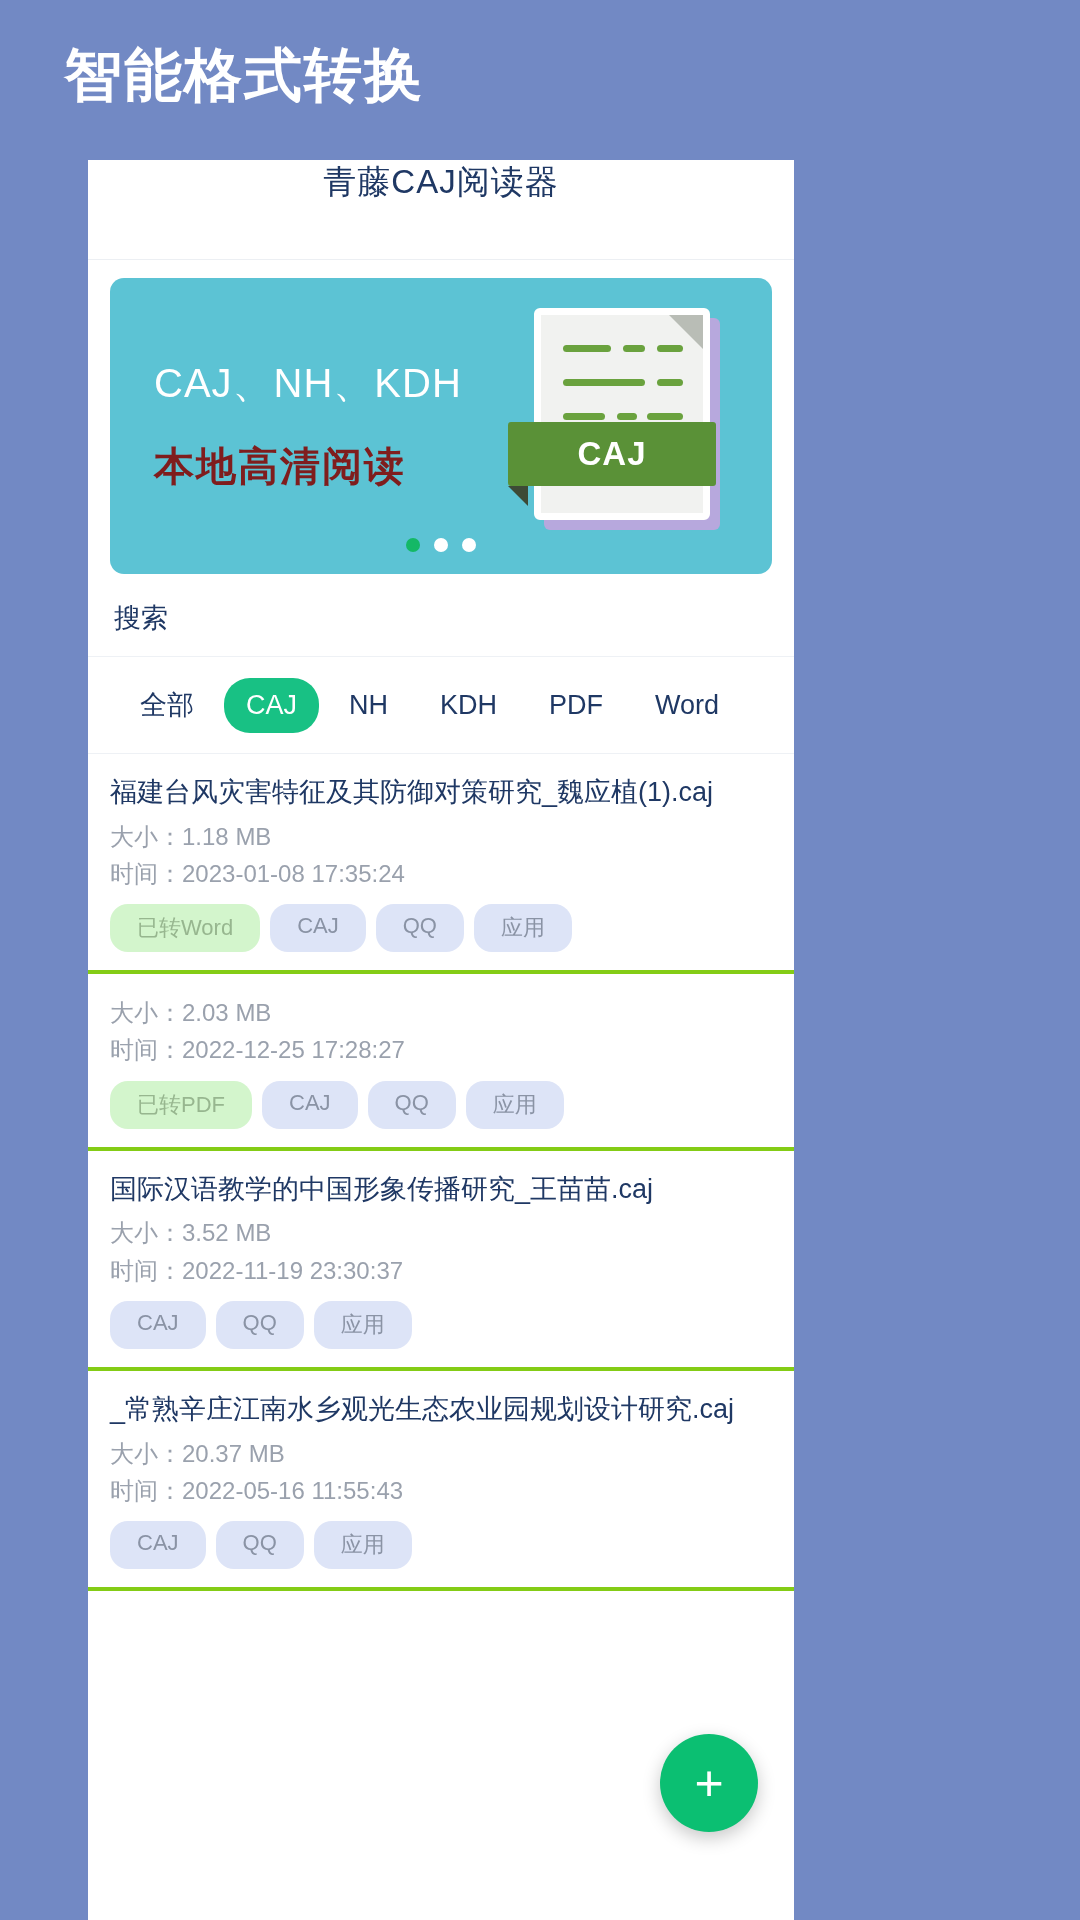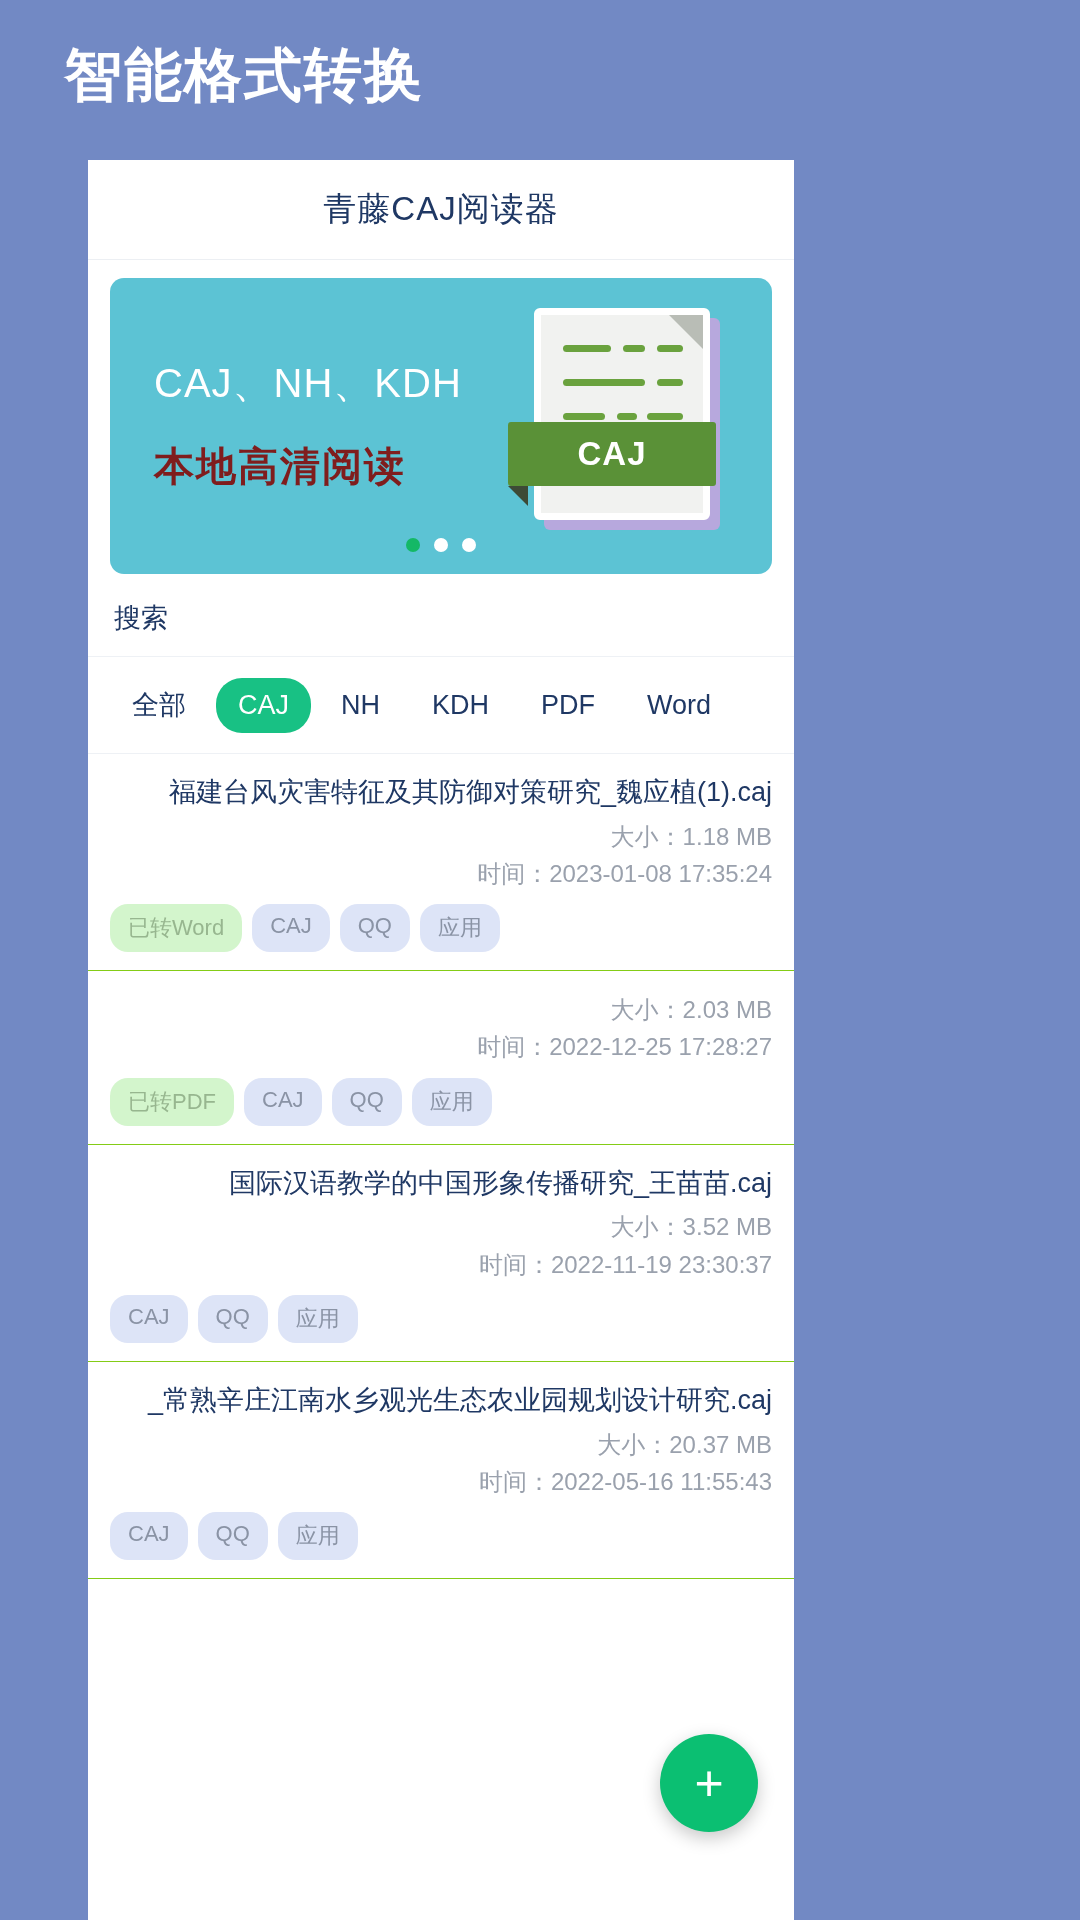--- a/index.html
+++ b/index.html
@@ -17,21 +17,21 @@
     letter-spacing: 2px; line-height: 1.2;
   }
 
   .phone {
     position: absolute; left: 88px; top: 160px;
     width: 706px; height: 1760px;
     background: #ffffff; overflow: hidden;
   }
 
   .app-header {
-    height: 100px; display: flex; align-items: center; justify-content: center;
+    height: 100px; display: flex; justify-content: center;
     border-bottom: 1px solid #eceff3; background: #fff;
   }
   .app-title { font-size: 33px; color: #1f3864; font-weight: 500; letter-spacing: 1px; }
 
   .banner-wrap { padding: 18px 22px 10px 22px; }
   .banner {
     position: relative; width: 100%; height: 296px;
     background: #5cc3d4; border-radius: 14px; overflow: hidden;
   }
   .banner-text { position: absolute; left: 44px; top: 78px; }
@@ -87,38 +87,38 @@
   }
   .search-input::placeholder { color: #b3b9c4; }
   .search-btn {
     font-size: 27px; color: #1f3864; background: none; border: none;
     cursor: pointer; white-space: nowrap; padding: 0 4px;
     font-family: Liberation Sans, sans-serif;
   }
 
   .filters {
     display: flex; align-items: center; gap: 8px;
-    padding: 18px 22px; border-bottom: 1px solid #eef1f5;
+    padding: 18px 30px; border-bottom: 1px solid #eef1f5;
   }
   .chip {
     font-size: 27px; color: #1f3864; padding: 12px 22px;
     border-radius: 26px; white-space: nowrap; cursor: pointer;
   }
   .chip.active { background: #18c184; color: #ffffff; }
 
   .file-list { }
-  .file-item { padding: 20px 22px 18px 22px; border-bottom: 1px solid #84cc16; text-align: right; }
+  .file-item { padding: 20px 22px 18px 22px; border-bottom: 4px solid #84cc16; }
   .file-name {
     font-size: 27px; color: #1f3864; line-height: 1.4; margin-bottom: 6px;
     word-break: break-all;
   }
   .file-meta { font-size: 24px; color: #9aa1ad; line-height: 1.55; }
   .file-tags { display: flex; gap: 10px; margin-top: 12px; flex-wrap: wrap; }
   .tag {
-    font-size: 22px; padding: 9px 18px; border-radius: 18px;
+    font-size: 22px; padding: 9px 27px; border-radius: 18px;
     background: #dde4f7; color: #8a93a5;
   }
   .tag.converted { background: #d3f5cc; color: #97b68f; }
 
   .fab {
     position: absolute; right: 36px; bottom: 88px;
     width: 98px; height: 98px; border-radius: 50%;
     background: #0bbf72; box-shadow: 0 6px 18px rgba(0,0,0,0.22);
     display: flex; align-items: center; justify-content: center;
     color: #ffffff; font-size: 50px; font-weight: 300; cursor: pointer;

